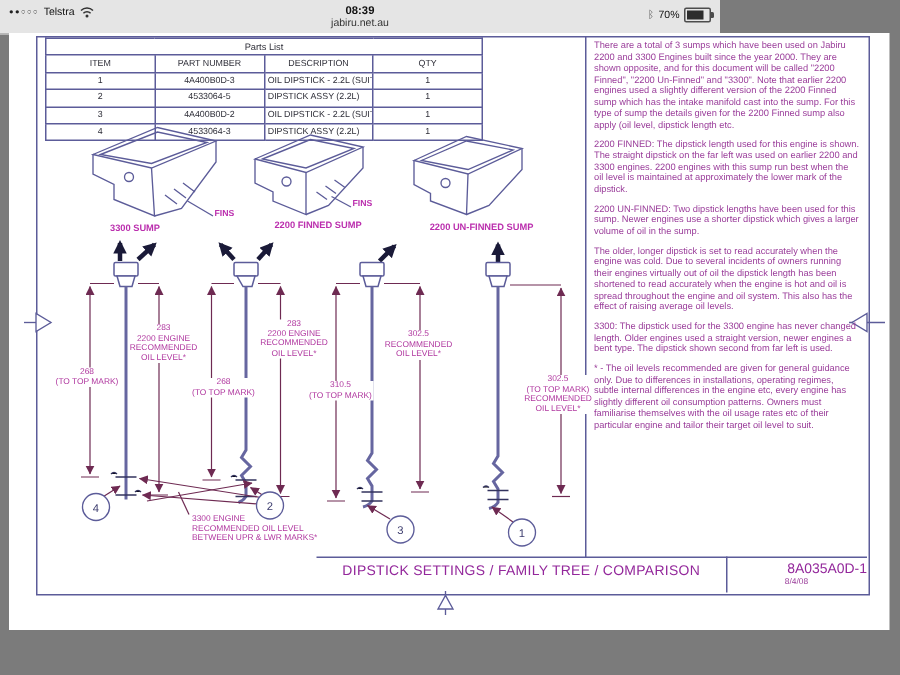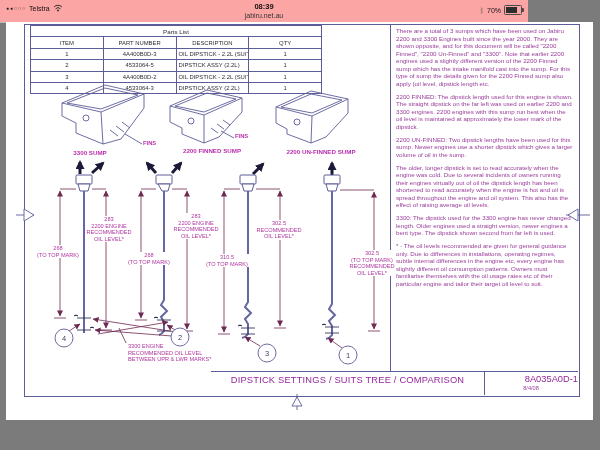--- a/index.html
+++ b/index.html
@@ -1,20 +1,20 @@
 <!DOCTYPE html>
 <html><head>
 <meta charset="utf-8">
 <style>
   html,body{margin:0;padding:0;}
   body{width:600px;height:450px;background:#7b7b7b;position:relative;overflow:hidden;
        font-family:"Liberation Sans","DejaVu Sans",sans-serif;-webkit-font-smoothing:antialiased;}
   .abs{position:absolute;}
   
-  #statusbar{left:0;top:0;width:528px;height:22px;background:#fca5a5;border-bottom:1px solid #b8b8b8;font-size:7px;color:#111;}
+  #statusbar{left:0;top:0;width:480px;height:22px;background:#e5e5e5;border-bottom:1px solid #b8b8b8;font-size:7px;color:#111;}
   #sb-left{left:6px;top:4px;display:flex;align-items:center;gap:3px;}
   #sb-dots{font-size:5px;letter-spacing:1px;color:#222;}
   #sb-carrier{font-size:7px;}
   #sb-time{left:0;right:0;top:2px;text-align:center;font-weight:bold;font-size:7.5px;}
   #sb-url{left:0;right:0;top:11.5px;text-align:center;font-size:7px;color:#333;}
   #sb-right{right:6px;top:5px;display:flex;align-items:center;gap:3px;}
   #bt{font-size:7px;color:#555;}
   #batt{width:16px;height:8px;border:1px solid #4c4c4c;border-radius:1.5px;position:relative;}
   #batt .fill{position:absolute;left:1px;top:1px;bottom:1px;width:70%;background:#2d2d2d;}
   #batt .tip{position:absolute;right:-3px;top:2px;width:2px;height:4px;background:#4c4c4c;border-radius:0 1px 1px 0;}
@@ -271,16 +271,16 @@
 
   <div id="rightcol" class="abs">
     <p>There are a total of 3 sumps which have been used on Jabiru 2200 and 3300 Engines built since the year 2000.  They are shown opposite, and for this document will be called "2200 Finned", "2200 Un-Finned" and "3300".  Note that earlier 2200 engines used a slightly different version of the 2200 Finned sump which has the intake manifold cast into the sump.  For this type of sump the details given for the 2200 Finned sump also apply (oil level, dipstick length etc.</p>
     <p>2200 FINNED:  The dipstick length used for this engine is shown. The straight dipstick on the far left was used on earlier 2200 and 3300 engines. 2200 engines with this sump run best when the oil level is maintained at approximately the lower mark of the dipstick.</p>
     <p>2200 UN-FINNED:  Two dipstick lengths have been used for this sump.  Newer engines use a shorter dipstick which gives a larger volume of oil in the sump.</p>
     <p>The older, longer dipstick is set to read accurately when the engine was cold.  Due to several incidents of owners running their engines virtually out of oil the dipstick length has been shortened to read accurately when the engine is hot and oil is spread throughout the engine and oil system.  This also has the effect of raising average oil levels.</p>
     <p>3300:  The dipstick used for the 3300 engine has never changed length.  Older engines used a straight version, newer engines a bent type. The dipstick shown second from far left is used.</p>
     <p>* - The oil levels recommended are given for general guidance only.  Due to differences in installations, operating regimes, subtle internal differences in the engine etc, every engine has slightly different oil consumption patterns.  Owners must familiarise themselves with the oil usage rates etc of their particular engine and tailor their target oil level to suit.</p>
   </div>
 
-  <div id="title-main" class="abs">DIPSTICK SETTINGS / SUITS TREE / COMPARISON</div>
+  <div id="title-main" class="abs">DIPSTICK SETTINGS / FAMILY TREE / COMPARISON</div>
   <div id="doc-number" class="abs">8A035A0D-1</div>
   <div id="doc-date" class="abs">8/4/08</div>
 </div>
 
 </body></html>

